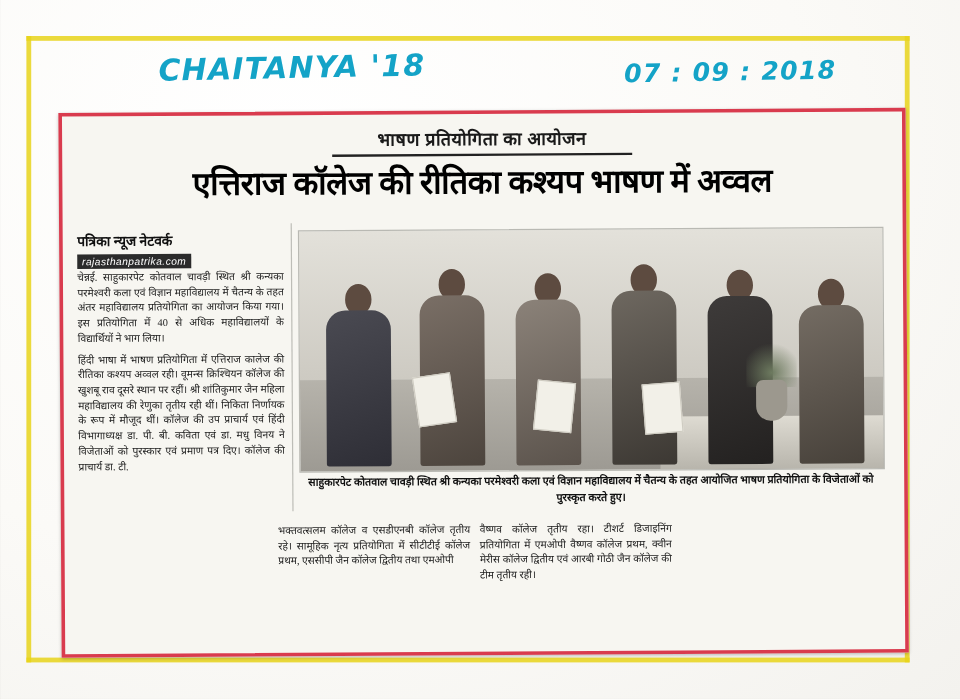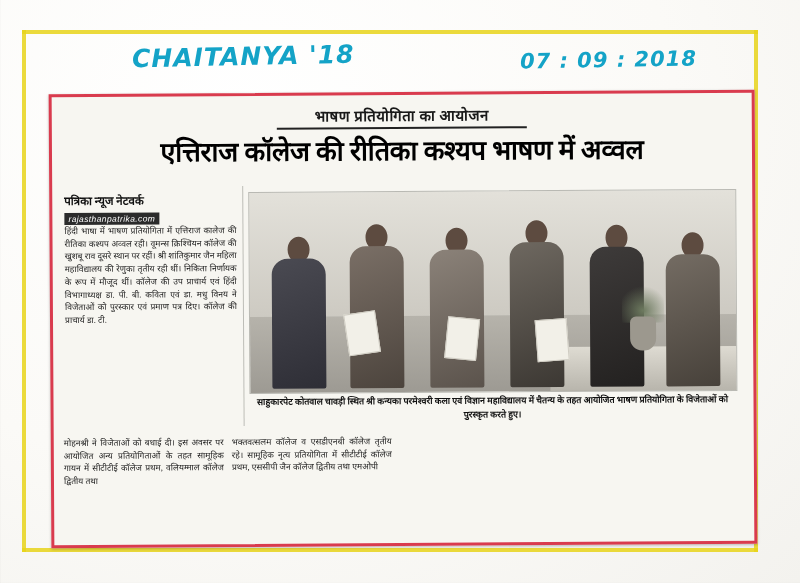--- a/index.html
+++ b/index.html
@@ -297,20 +297,21 @@
       <div class="headline">एत्तिराज कॉलेज की रीतिका कश्यप भाषण में अव्वल</div>
 
       <div class="byline-block">
         <div class="byline">पत्रिका न्यूज नेटवर्क</div>
         <div class="source-bar">rajasthanpatrika.com</div>
       </div>
 
       <div class="photo-rule"></div>
 
       <div class="col" id="col-left">
+        <p>चेन्नई. साहुकारपेट कोतवाल चावड़ी स्थित श्री कन्यका परमेश्वरी कला एवं विज्ञान महाविद्यालय में चैतन्य के तहत अंतर महाविद्यालय प्रतियोगिता का आयोजन किया गया। इस प्रतियोगिता में 40 से अधिक महाविद्यालयों के विद्यार्थियों ने भाग लिया।</p>
         <p>हिंदी भाषा में भाषण प्रतियोगिता में एत्तिराज कालेज की रीतिका कश्यप अव्वल रही। वूमन्स क्रिश्चियन कॉलेज की खुशबू राव दूसरे स्थान पर रहीं। श्री शांतिकुमार जैन महिला महाविद्यालय की रेणुका तृतीय रही थीं। निकिता निर्णायक के रूप में मौजूद थीं। कॉलेज की उप प्राचार्य एवं हिंदी विभागाध्यक्ष डा. पी. बी. कविता एवं डा. मधु विनय ने विजेताओं को पुरस्कार एवं प्रमाण पत्र दिए। कॉलेज की प्राचार्य डा. टी.</p>
       </div>
 
       <div id="photo">
         <div class="photo-wall"></div>
         <div class="photo-floor"></div>
         <div class="table-front"></div>
 
         <div class="figure f1">
             <span class="head"></span>
@@ -340,28 +341,26 @@
         <div class="paper-prop p1"></div>
         <div class="paper-prop p2"></div>
         <div class="paper-prop p3"></div>
 
         <div class="plant"></div>
         <div class="vase"></div>
       </div>
 
       <div class="caption">साहुकारपेट कोतवाल चावड़ी स्थित श्री कन्यका परमेश्वरी कला एवं विज्ञान महाविद्यालय में चैतन्य के तहत आयोजित भाषण प्रतियोगिता के विजेताओं को पुरस्कृत करते हुए।</div>
 
-      <div class="col" id="col-b1">
-        <p>मोहनश्री ने विजेताओं को बधाई दी।
-
-इस अवसर पर आयोजित अन्य प्रतियोगिताओं के तहत सामूहिक गायन में सीटीटीई कॉलेज प्रथम, वलियम्माल कॉलेज द्वितीय तथा</p>
-      </div>
       <div class="col" id="col-b2">
         <p>भक्तवत्सलम कॉलेज व एसडीएनबी कॉलेज तृतीय रहे। सामूहिक नृत्य प्रतियोगिता में सीटीटीई कॉलेज प्रथम, एससीपी जैन कॉलेज द्वितीय तथा एमओपी</p>
       </div>
+      <div class="col" id="col-b3">
+        <p>वैष्णव कॉलेज तृतीय रहा। टीशर्ट डिजाइनिंग प्रतियोगिता में एमओपी वैष्णव कॉलेज प्रथम, क्वीन मेरीस कॉलेज द्वितीय एवं आरबी गोठी जैन कॉलेज की टीम तृतीय रही।</p>
+      </div>
       <div class="col" id="col-b4">
         <p></p>
       </div>
 
     </div>
   </div>
 
 </div>
 
 </body></html>

